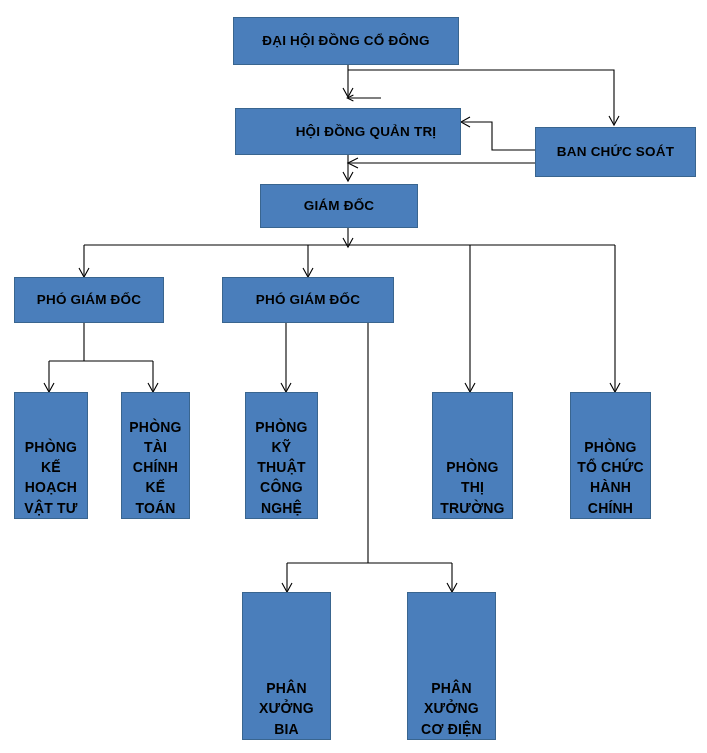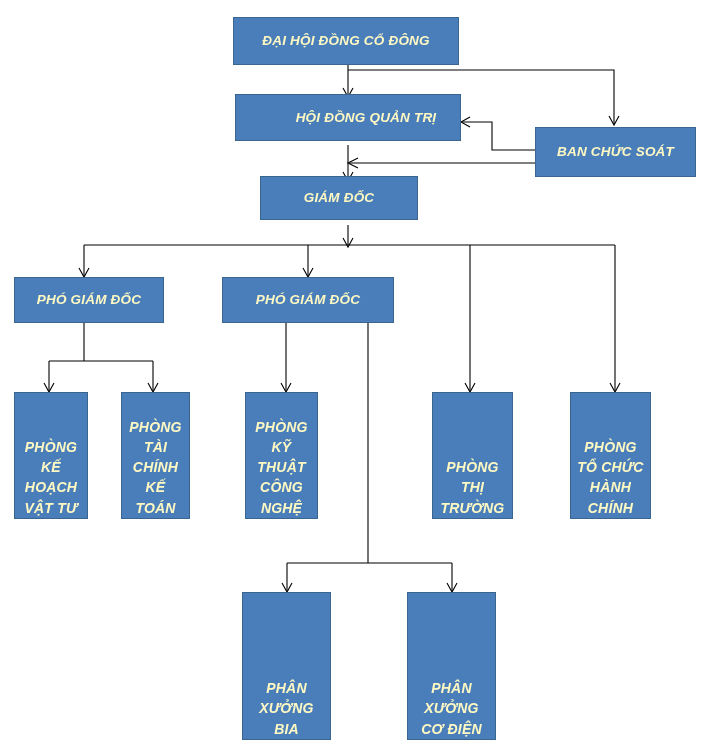--- a/index.html
+++ b/index.html
@@ -22,30 +22,29 @@
     left: 0;
     top: 0;
     width: 707px;
     height: 753px;
   }
   .node {
     position: absolute;
     box-sizing: border-box;
     background: #4a7ebb;
     border: 1px solid #39658f;
-    color: #fef9c3;
+    color: #000000;
     font-weight: bold;
     display: flex;
     align-items: center;
     justify-content: center;
     text-align: center;
     line-height: 1.45;
     letter-spacing: 0.2px;
     z-index: 2;
-    font-style: italic;
   }
   .node.h-node {
     font-size: 13.5px;
   }
   .node.v-node {
     font-size: 14px;
     align-items: flex-end;
     padding-top: 22px;
   }
   .node.v-node.pad-mid {
@@ -124,29 +123,29 @@
       <path d="M 282 583 L 287 592 L 292 583"></path>
       <path d="M 452 563 L 452 591"></path>
       <path d="M 447 583 L 452 592 L 457 583"></path>
     </g>
   </svg>
 
   <div class="node h-node" style="left:233px; top:17px; width:226px; height:48px;">
     <span class="node-label">ĐẠI HỘI ĐỒNG CỔ ĐÔNG</span>
   </div>
 
-  <div class="node h-node" style="left:235px; top:94px; width:226px; height:47px;padding-left:36px;">
+  <div class="node h-node" style="left:235px; top:108px; width:226px; height:47px;padding-left:36px;">
     <span class="node-label">HỘI ĐỒNG QUẢN TRỊ</span>
   </div>
 
   <div class="node h-node" style="left:535px; top:127px; width:161px; height:50px;">
     <span class="node-label">BAN CHỨC SOÁT</span>
   </div>
 
-  <div class="node h-node" style="left:260px; top:176px; width:158px; height:44px;">
+  <div class="node h-node" style="left:260px; top:184px; width:158px; height:44px;">
     <span class="node-label">GIÁM ĐỐC</span>
   </div>
 
   <div class="node h-node" style="left:14px; top:277px; width:150px; height:46px;">
     <span class="node-label">PHÓ GIÁM ĐỐC</span>
   </div>
 
   <div class="node h-node" style="left:222px; top:277px; width:172px; height:46px;">
     <span class="node-label">PHÓ GIÁM ĐỐC</span>
   </div>

